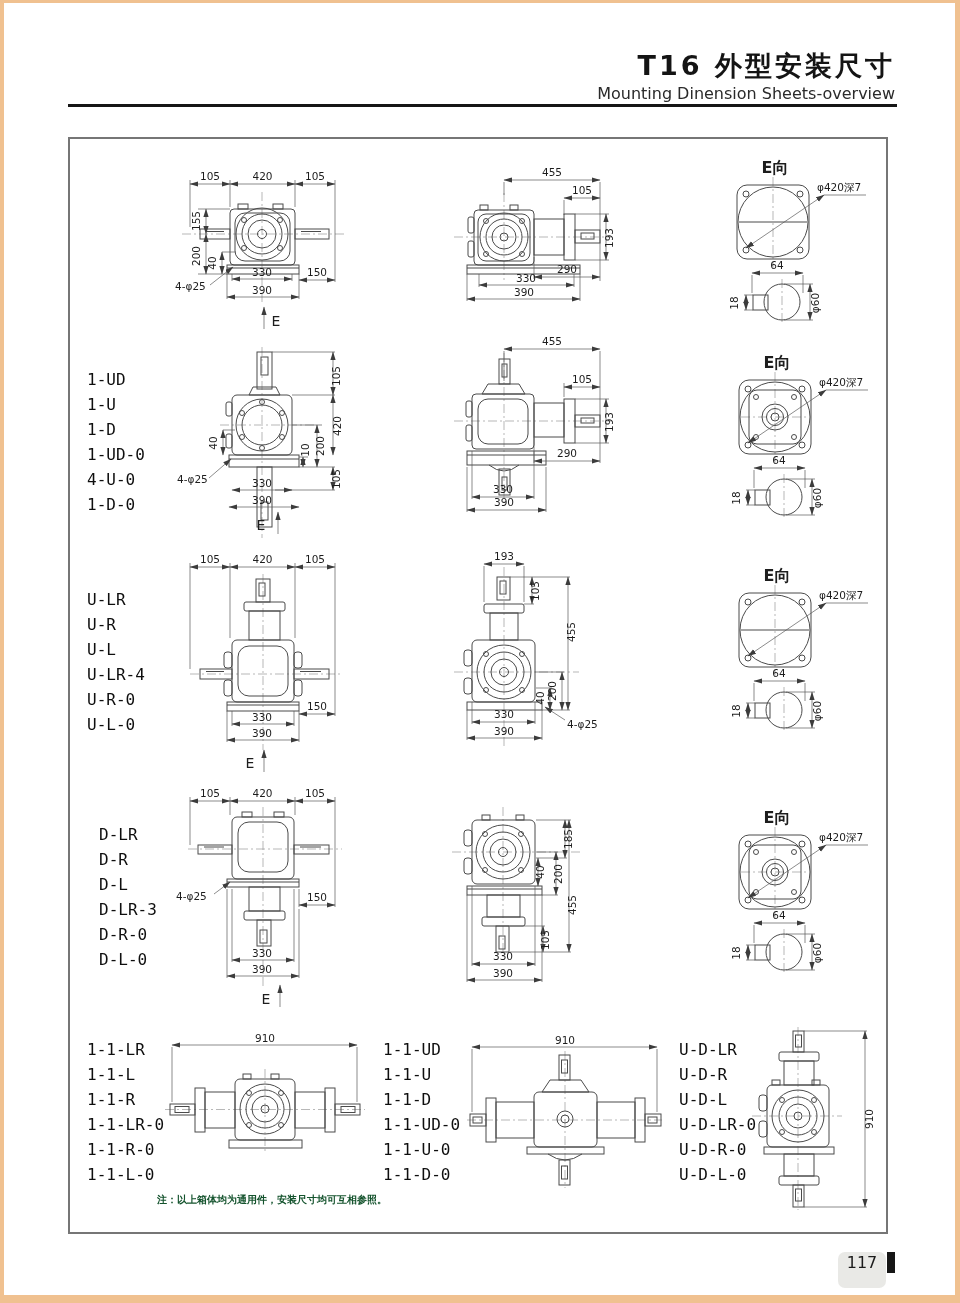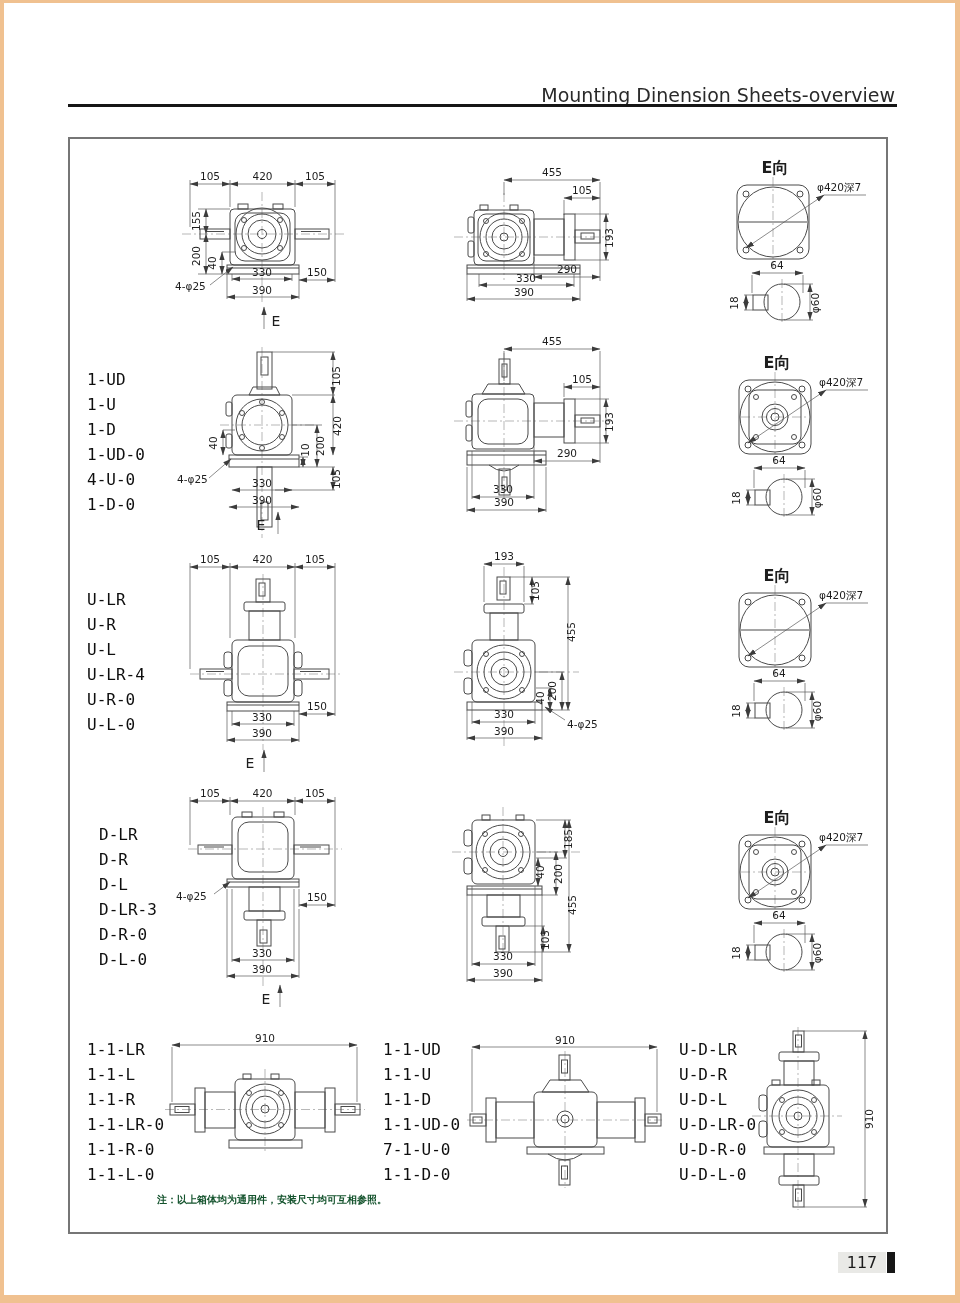--- a/index.html
+++ b/index.html
@@ -1,29 +1,29 @@
 <!DOCTYPE html>
 <html><head>
 <meta charset="utf-8">
 <style>
   html,body{margin:0;padding:0;}
   body{width:960px;height:1303px;background:#f0c190;position:relative;
        font-family:"DejaVu Sans",sans-serif;color:#111;}
   .page{position:absolute;left:4px;top:3px;width:951px;height:1292px;background:#fff;}
   .title-zh{position:absolute;right:60px;top:45px;font-size:27px;font-weight:bold;
             letter-spacing:3px;color:#141414;}
-  .title-en{position:absolute;right:60px;top:81px;font-size:19px;color:#2a2a2a;}
+  .title-en{position:absolute;right:60px;top:81px;font-size:16px;color:#2a2a2a;}
   .rule{position:absolute;left:64px;top:101px;width:829px;height:3px;background:#161616;}
   .sheet{position:absolute;left:64px;top:134px;width:820px;height:1097px;
          border:2px solid #767676;box-sizing:border-box;}
   .models{position:absolute;font-family:"DejaVu Sans Mono","Liberation Mono",monospace;
           font-size:16px;line-height:25px;color:#0e0e0e;white-space:nowrap;}
   .note{position:absolute;left:87px;top:1054px;font-size:10px;font-weight:bold;color:#14532d;}
-  .pnum{position:absolute;left:834px;top:1249px;width:48px;height:21px;background:#e9e9e6;
-        font-size:16px;color:#1c1c1c;text-align:center;line-height:21px;}
+  .pnum{position:absolute;left:834px;top:1249px;width:48px;height:36px;background:#e9e9e6;
+        font-size:16px;color:#1c1c1c;text-align:center;line-height:21px;border-radius:7px;}
   .pbar{position:absolute;left:883px;top:1249px;width:8px;height:21px;background:#161616;}
   svg.draw{position:absolute;overflow:visible;}
   .ol{fill:none;stroke:#4b4b4b;stroke-width:1;}
   .cl{fill:none;stroke:#9a9a9a;stroke-width:0.7;stroke-dasharray:9,3,2,3;}
   .dl{fill:none;stroke:#5a5a5a;stroke-width:0.7;}
   .dd{marker-start:url(#ah);marker-end:url(#ah);}
   .de{marker-end:url(#ah);}
   .dt text{font:10.5px "DejaVu Sans",sans-serif;fill:#1d1d1d;text-anchor:middle;}
   .dt text.ts{text-anchor:start;}
   .dt text.te{font-size:14px;}
@@ -35,20 +35,21 @@
 <svg width="0" height="0" style="position:absolute">
   <defs>
     <marker id="ah" refX="8" refY="2.6" markerWidth="9" markerHeight="6" orient="auto-start-reverse" markerUnits="userSpaceOnUse">
       <path d="M0,0 L8.5,2.6 L0,5.2 Z" fill="#3c3c3c"></path>
     </marker>
   </defs>
 </svg>
 
 <div class="page">
 
+  <div class="title-zh">T16 外型安装尺寸</div>
   <div class="title-en">Mounting Dinension Sheets-overview</div>
   <div class="rule"></div>
 
   <div class="sheet">
 
 
     <svg class="draw" style="left:100px;top:25px" width="245" height="180">
       <g class="cl">
           <line x1="12" y1="70" x2="175" y2="70"></line>
           <line x1="92" y1="28" x2="92" y2="138"></line>
@@ -730,21 +731,21 @@
       <g class="dt">
         <text x="100" y="8">910</text>
       </g>
     </svg>
 
     <div class="models" style="left:313px;top:898px">
       <div>1-1-UD</div>
       <div>1-1-U</div>
       <div>1-1-D</div>
       <div>1-1-UD-0</div>
-      <div>7-1-U-0</div>
+      <div>1-1-U-0</div>
       <div>1-1-D-0</div>
     </div>
 
     <svg class="draw" style="left:392px;top:897px" width="205" height="155">
       <g class="cl">
           <line x1="5" y1="84" x2="200" y2="84"></line>
           <line x1="103" y1="15" x2="103" y2="152"></line>
         </g>
       <g class="ol">
         <rect x="97" y="19" width="11" height="25"></rect>

